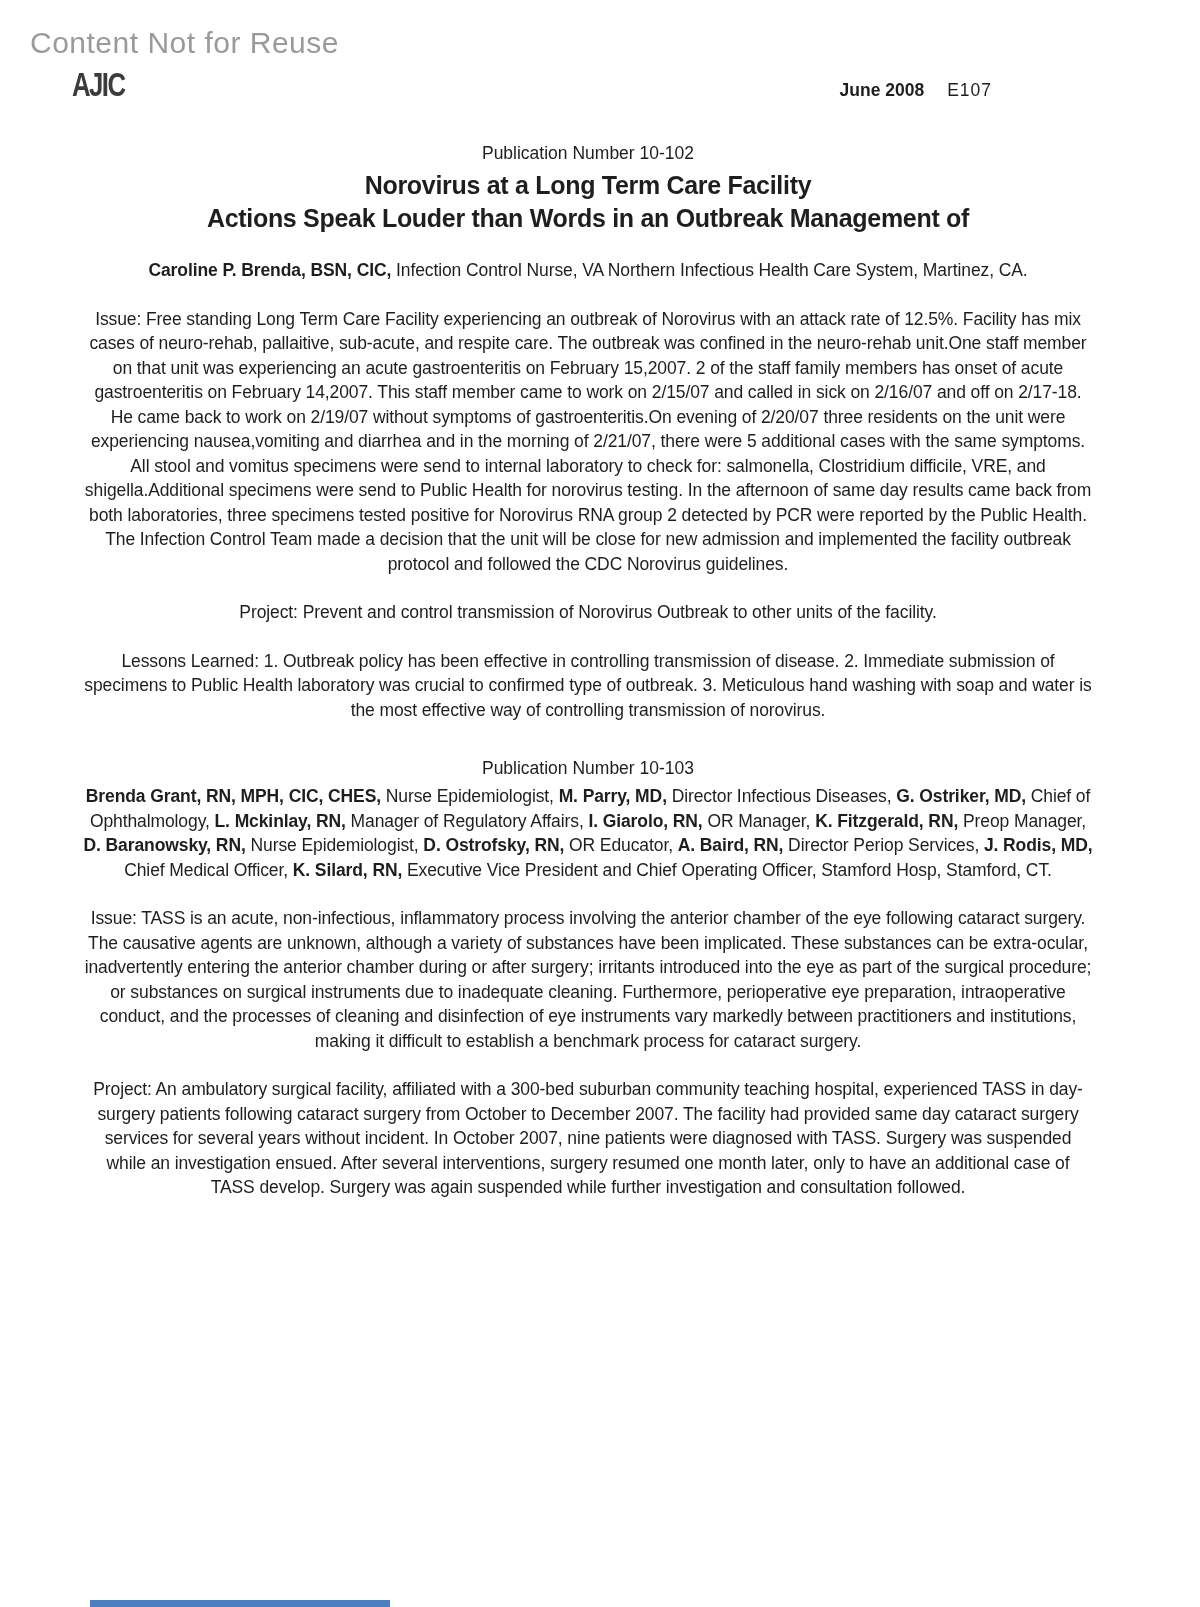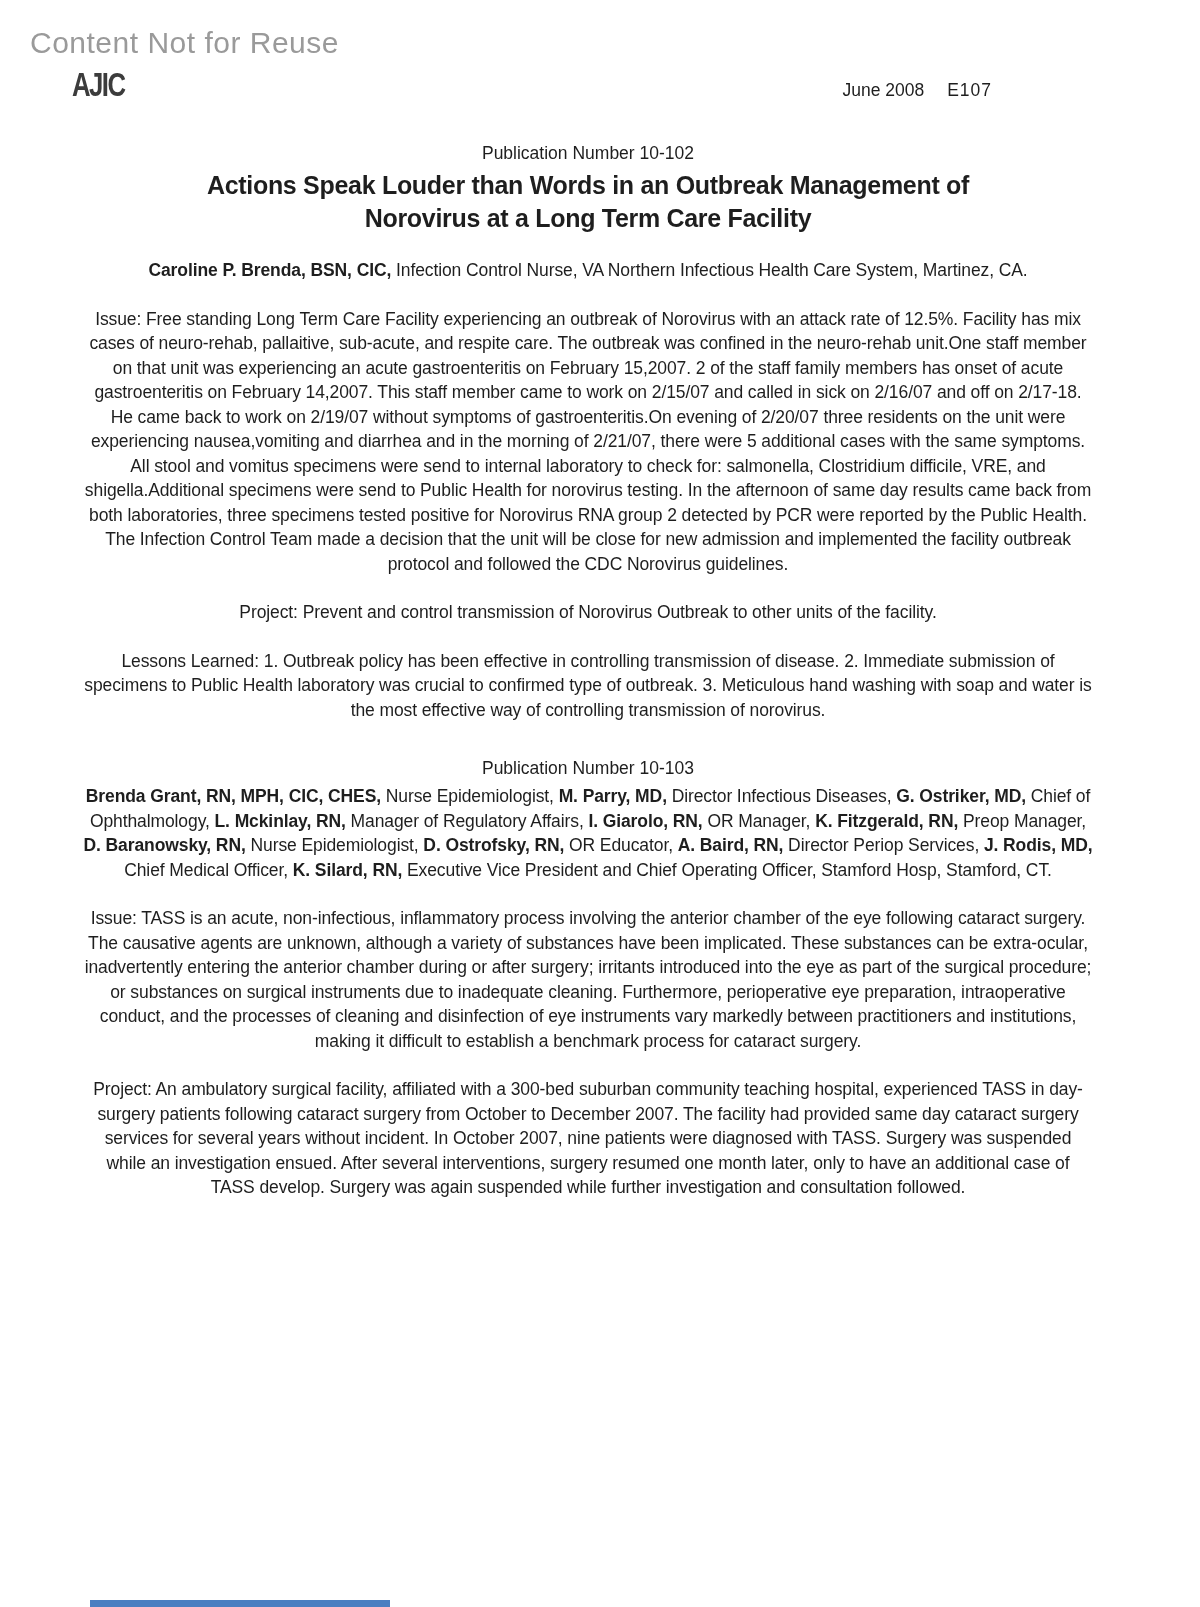--- a/index.html
+++ b/index.html
@@ -31,21 +31,21 @@
     transform: scaleX(0.78);
     transform-origin: left center;
   }
   .issue-info {
     position: absolute;
     top: 80px;
     right: 110px;
     font-size: 17.5px;
     white-space: nowrap;
   }
-  .issue-date { font-weight: 400; }
+  .issue-date { font-weight: 700; }
   .page-number { font-weight: 400; margin-left: 18px; letter-spacing: 1px; margin-top: 15px; }
   .content {
     position: absolute;
     left: 83px;
     top: 143px;
     width: 1010px;
     text-align: center;
   }
   .pub-number {
     font-size: 17.5px;
@@ -84,22 +84,22 @@
   <div class="issue-info">
     <span class="issue-date">June 2008</span>
     <span class="page-number">E107</span>
   </div>
 
   <main class="content">
 
     <section class="abstract-1">
       <div class="pub-number">Publication Number 10-102</div>
       <h1 class="title">
+        <div>Norovirus at a Long Term Care Facility</div>
         <div>Actions Speak Louder than Words in an Outbreak Management of</div>
-        <div>Norovirus at a Long Term Care Facility</div>
       </h1>
       <p class="para"><b>Caroline P. Brenda, BSN, CIC,</b><span> Infection Control Nurse, VA Northern Infectious Health Care System, Martinez, CA.</span></p>
       <p class="para">Issue: Free standing Long Term Care Facility experiencing an outbreak of Norovirus with an attack rate of 12.5%. Facility has mix cases of neuro-rehab, pallaitive, sub-acute, and respite care. The outbreak was confined in the neuro-rehab unit.One staff member on that unit was experiencing an acute gastroenteritis on February 15,2007. 2 of the staff family members has onset of acute gastroenteritis on February 14,2007. This staff member came to work on 2/15/07 and called in sick on 2/16/07 and off on 2/17-18. He came back to work on 2/19/07 without symptoms of gastroenteritis.On evening of 2/20/07 three residents on the unit were experiencing nausea,vomiting and diarrhea and in the morning of 2/21/07, there were 5 additional cases with the same symptoms. All stool and vomitus specimens were send to internal laboratory to check for: salmonella, Clostridium difficile, VRE, and shigella.Additional specimens were send to Public Health for norovirus testing. In the afternoon of same day results came back from both laboratories, three specimens tested positive for Norovirus RNA group 2 detected by PCR were reported by the Public Health. The Infection Control Team made a decision that the unit will be close for new admission and implemented the facility outbreak protocol and followed the CDC Norovirus guidelines.</p>
       <p class="para">Project: Prevent and control transmission of Norovirus Outbreak to other units of the facility.</p>
       <p class="para">Lessons Learned: 1. Outbreak policy has been effective in controlling transmission of disease. 2. Immediate submission of specimens to Public Health laboratory was crucial to confirmed type of outbreak. 3. Meticulous hand washing with soap and water is the most effective way of controlling transmission of norovirus.</p>
     </section>
 
     <section class="abstract-2">
       <div class="pub-number">Publication Number 10-103</div>
       <p class="para"><b>Brenda Grant, RN, MPH, CIC, CHES,</b><span> Nurse Epidemiologist, </span><b>M. Parry, MD,</b><span> Director Infectious Diseases, </span><b>G. Ostriker, MD,</b><span> Chief of Ophthalmology, </span><b>L. Mckinlay, RN,</b><span> Manager of Regulatory Affairs, </span><b>I. Giarolo, RN,</b><span> OR Manager, </span><b>K. Fitzgerald, RN,</b><span> Preop Manager, </span><b>D. Baranowsky, RN,</b><span> Nurse Epidemiologist, </span><b>D. Ostrofsky, RN,</b><span> OR Educator, </span><b>A. Baird, RN,</b><span> Director Periop Services, </span><b>J. Rodis, MD,</b><span> Chief Medical Officer, </span><b>K. Silard, RN,</b><span> Executive Vice President and Chief Operating Officer, Stamford Hosp, Stamford, CT.</span></p>

